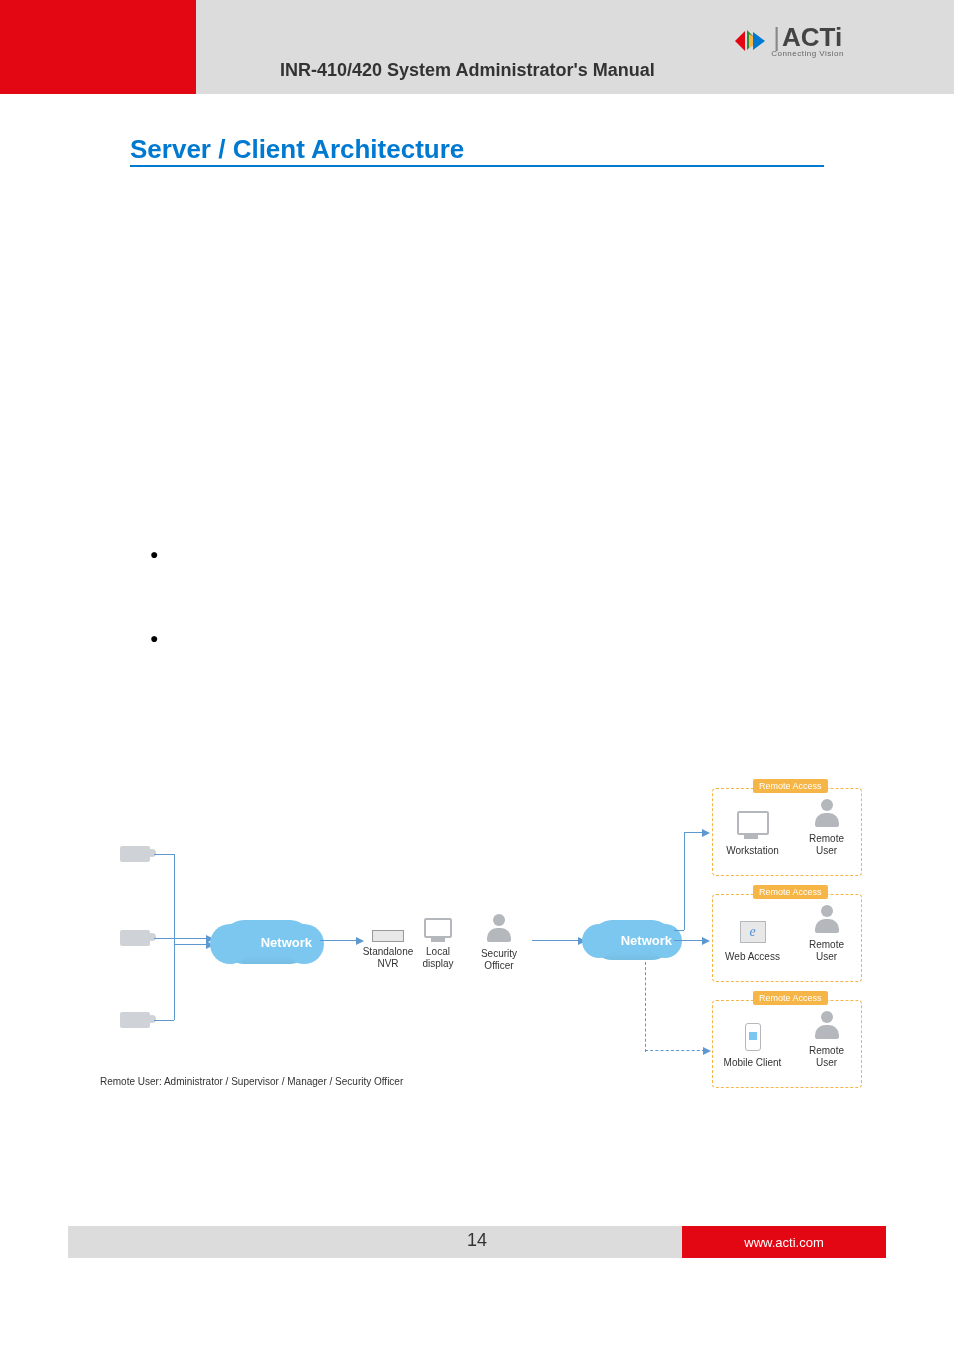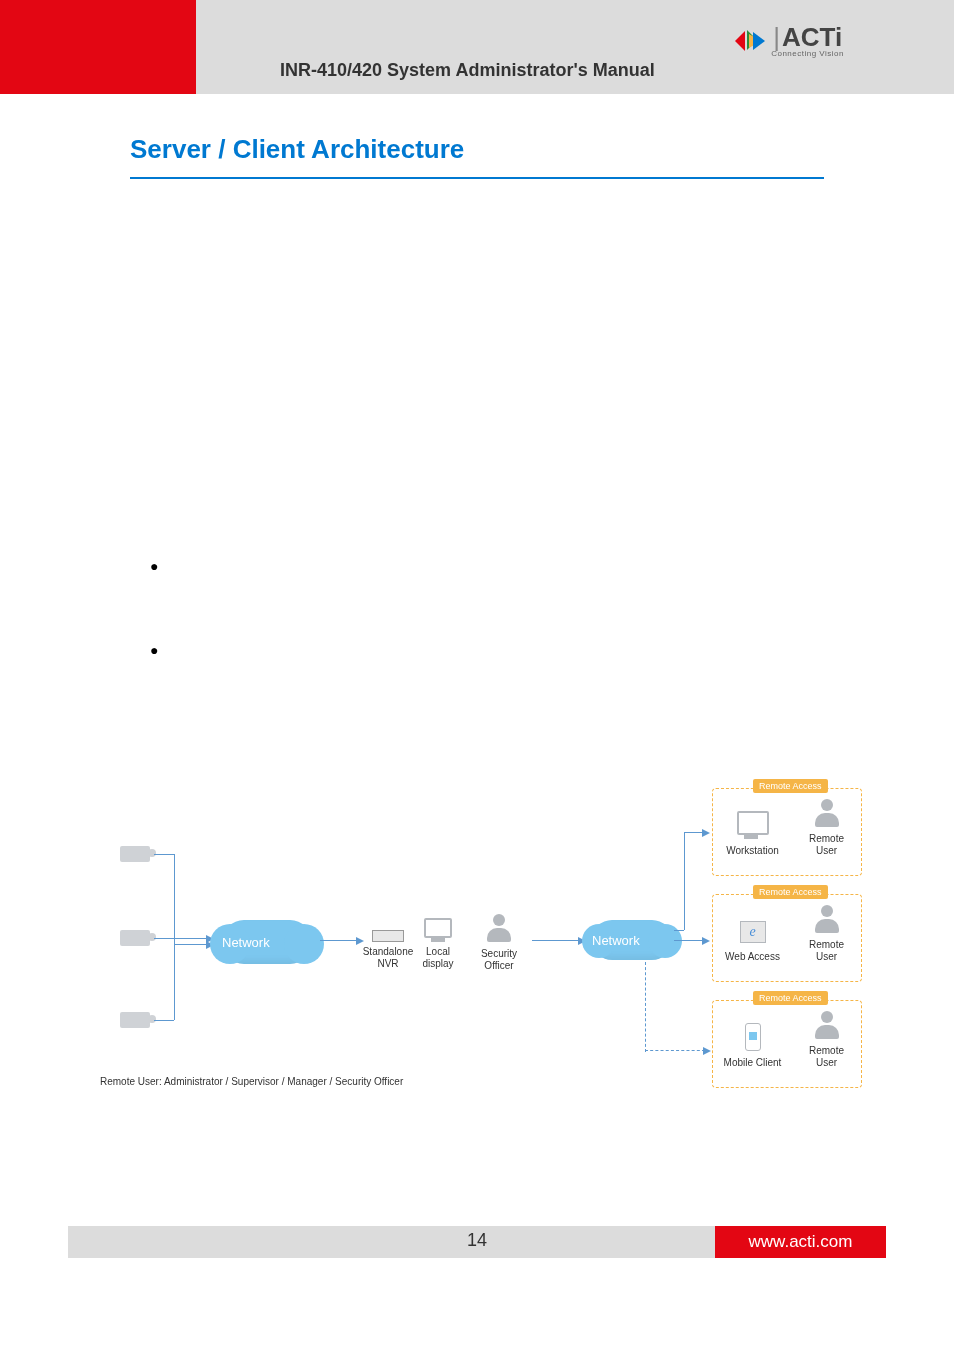--- a/index.html
+++ b/index.html
@@ -63,21 +63,20 @@
     letter-spacing: 0.5px;
   }
   .content {
     padding: 30px 130px 0 130px;
   }
   .section-title {
     color: #0079d1;
     font-size: 26px;
     font-weight: bold;
     margin-top: 10px;
-    margin-bottom: 12px;
   }
   .divider {
     border: none;
     border-top: 2px solid #0079d1;
     margin-bottom: 20px;
   }
   .body-spacer {
     height: 360px;
   }
   .bullet-block {
@@ -127,25 +126,25 @@
     right: -6px; top: 3px;
     width: 8px; height: 8px;
     background: #cfd2d6;
     border-radius: 50%;
   }
   .cloud {
     position: absolute;
     background: #7cc7ef;
     border-radius: 40px;
     color: #fff;
-    font-weight: normal;
+    font-weight: bold;
     font-size: 13px;
     display: flex;
     align-items: center;
-    justify-content: flex-start;
+    justify-content: flex-end;
     box-shadow: inset 0 -4px 6px rgba(0,0,0,0.05);
   }
   .cloud::before, .cloud::after {
     content: "";
     position: absolute;
     background: #7cc7ef;
     border-radius: 50%;
   }
   .cloud1 { left: 122px; top: 140px; width: 90px; height: 44px; }
   .cloud1::before { width: 40px; height: 40px; left: -12px; top: 4px; }
@@ -273,24 +272,24 @@
     position: absolute;
     bottom: 92px;
     left: 68px;
     right: 68px;
     height: 32px;
     background: #dcdcdc;
   }
   .footer-red {
     position: absolute;
     right: 0; top: 0;
-    width: 171px; height: 32px;
+    width: 204px; height: 32px;
     background: #e30613;
     color: #fff;
-    font-size: 17px;
+    font-size: 13px;
     display: flex;
     align-items: center;
     justify-content: center;
   }
   .page-num {
     position: absolute;
     width: 100%;
     text-align: center;
     top: 4px;
     font-size: 18px;

